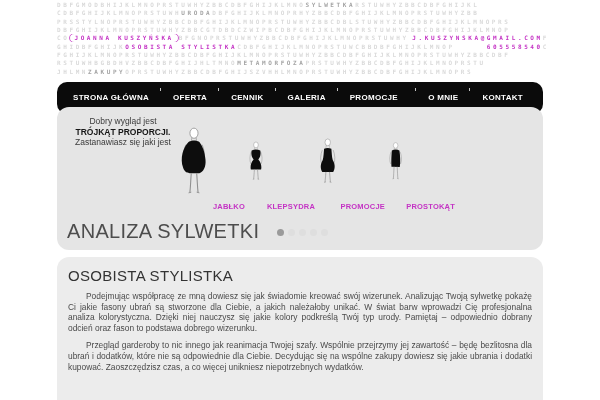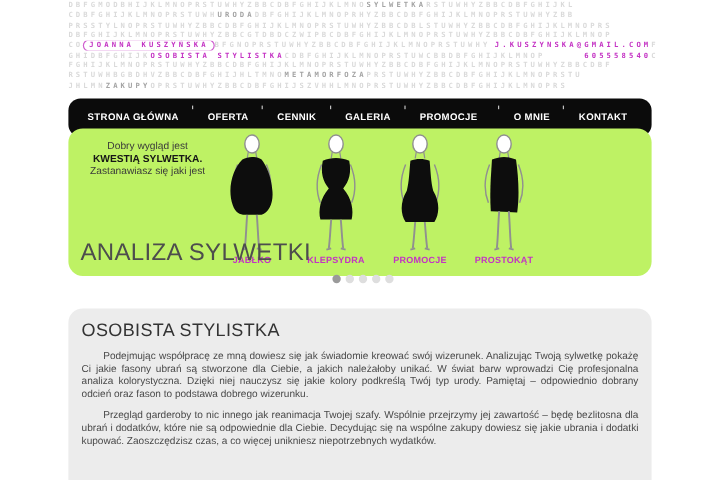--- a/index.html
+++ b/index.html
@@ -21,27 +21,27 @@
   
   .nav{position:absolute;left:57px;top:82px;width:486px;height:32px;background:#0b0b0b;
        border-radius:10px;display:flex;align-items:center;padding:0 16px;box-sizing:border-box;}
   .nav-item{color:#fff;font-size:8px;font-weight:bold;letter-spacing:.3px;cursor:pointer;
        position:relative;margin-right:24px;line-height:20px;height:20px;}
   .nav-item.push{margin-left:auto;}
   .nav-item.last{margin-right:4px;}
   .nav-item.tick::before{content:"";position:absolute;left:-13px;top:0;width:1px;height:3px;background:#fff;opacity:.75;}
 
   
-  .banner{position:absolute;left:57px;top:107px;width:486px;height:123px;background:#bef264;border-radius:12px;}
+  .banner{position:absolute;left:57px;top:107px;width:486px;height:143px;background:#e5e5e5;border-radius:12px;}
   .slogan{position:absolute;left:12px;top:9px;width:108px;text-align:center;font-size:8.5px;
           line-height:10.5px;color:#3a3a3a;}
   .slogan .b{font-weight:bold;color:#161616;}
   .slogan .arrow{color:#c433c4;font-weight:bold;}
   .figures{position:absolute;left:118px;top:4px;display:flex;}
-  .figure{width:70px;display:flex;flex-direction:column;align-items:center;cursor:pointer;}
+  .figure{width:70px;display:flex;flex-direction:row;align-items:flex-end;cursor:pointer;}
   .figure svg{width:56px;height:100px;display:block;}
   .fig-label{font-size:7.5px;font-weight:bold;color:#c433c4;margin-top:1px;letter-spacing:.2px;}
   .dots{position:absolute;left:220px;top:122px;display:flex;gap:4px;}
   .dot{width:7px;height:7px;border-radius:50%;background:#dedede;cursor:pointer;}
   .dot.active{background:#9a9a9a;}
   .analiza{position:absolute;left:10px;bottom:7px;font-size:20px;color:#4d4d4d;letter-spacing:.3px;}
 
   
   .content{position:absolute;left:57px;top:257px;width:486px;height:143px;background:#ececec;
            border-radius:12px 12px 0 0;padding:8px 11px;box-sizing:border-box;overflow:hidden;}
@@ -106,21 +106,21 @@
       <div class="nav-item tick">CENNIK</div>
       <div class="nav-item tick">GALERIA</div>
       <div class="nav-item tick">PROMOCJE</div>
       <div class="nav-item tick push">O MNIE</div>
       <div class="nav-item tick last">KONTAKT</div>
     </div>
 
   <div class="banner">
     <div class="slogan">
         <div>Dobry wygląd jest</div>
-        <div class="b">KWESTIĄ SYLWETKA.</div>
+        <div class="b">TRÓJKĄT PROPORCJI.</div>
         <div>Zastanawiasz się jaki jest</div>
       </div>
     <div class="figures">
         <div class="figure">
           <svg viewBox="0 0 56 100">
             <ellipse cx="28" cy="9" rx="6" ry="7.5" fill="#fff" stroke="#909090" stroke-width="1.2"></ellipse>
             <path d="M25,15 L24,21 M31,15 L32,21" stroke="#909090" stroke-width="1" fill="none"></path>
             <path d="M16,26 C12,36 11,48 15,58 M40,26 C44,36 45,48 41,58" stroke="#909090" stroke-width="1.2" fill="none"></path>
             <path d="M20,22 C12,30 7,46 12,60 C14,66 18,68 22,68 L36,68 C42,66 46,58 45,48 C44,36 40,27 36,22 C31,19 25,19 20,22 Z" fill="#0d0d0d"></path>
             <path d="M24,68 C23,80 23,88 22,96 M32,68 C33,80 33,88 34,96" stroke="#909090" stroke-width="1.6" fill="none"></path>

